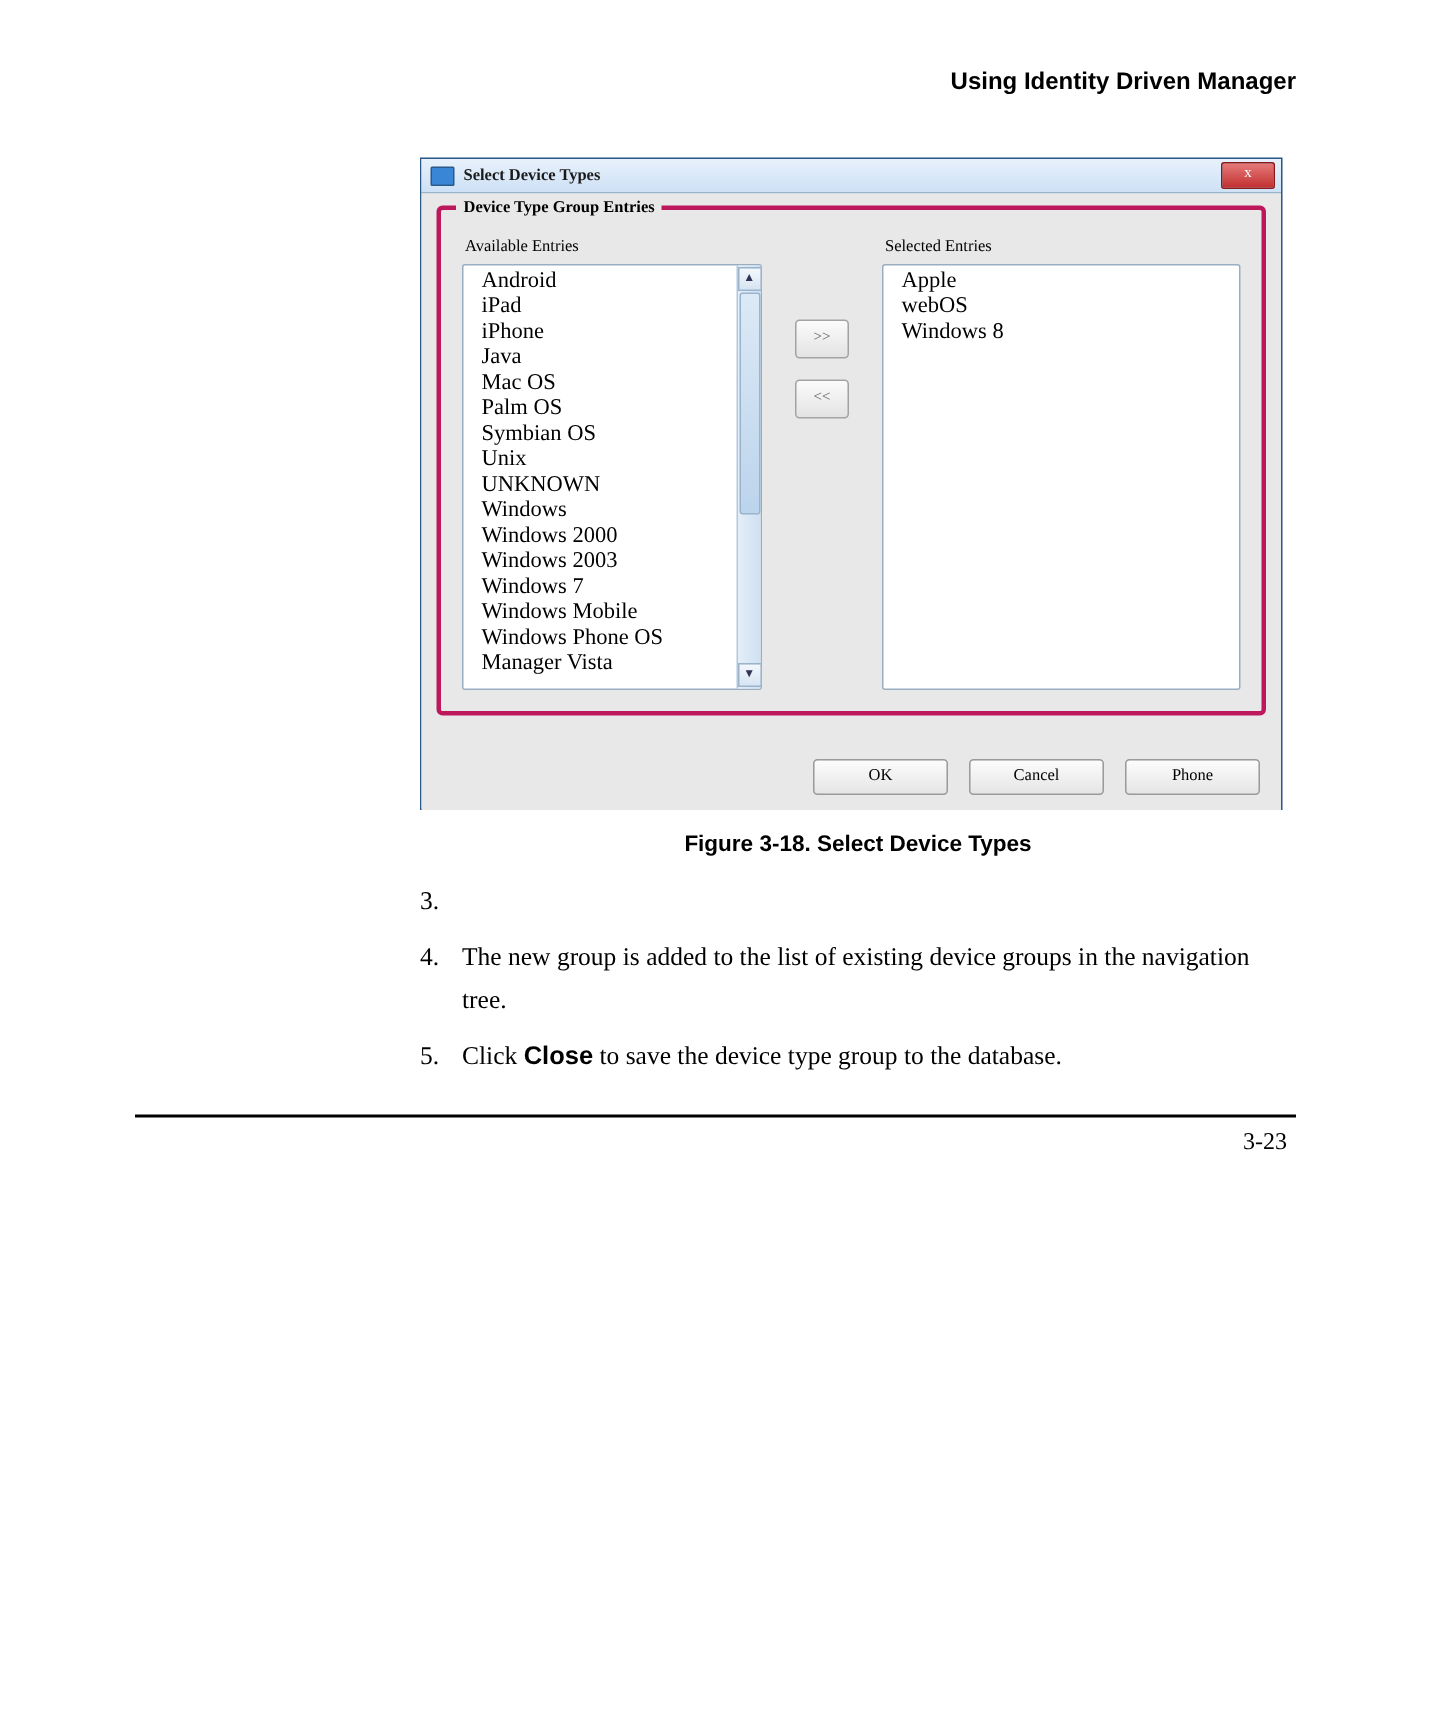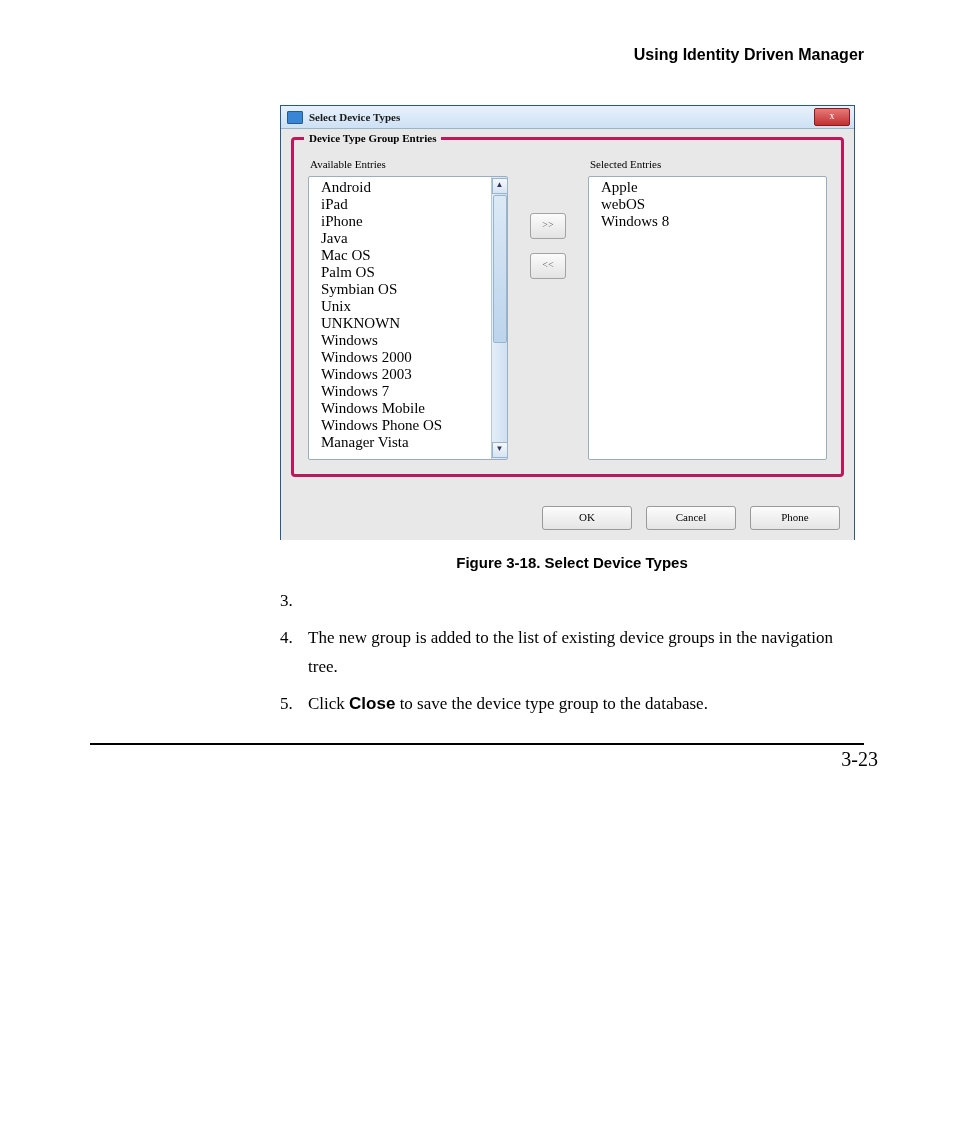--- a/index.html
+++ b/index.html
@@ -237,23 +237,23 @@
 
   .footer-rule {
     position: absolute;
     left: 90px;
     right: 90px;
     bottom: 66px;
     border-top: 2px solid #000;
   }
   .page-num {
     position: absolute;
-    right: 76px;
+    right: 96px;
     bottom: 40px;
-    font-size: 20px;
+    font-size: 16px;
   }
 </style>
 </head>
 <body>
 
 <div class="page">
 
   <div class="header">
     <div class="h1">Using Identity Driven Manager</div>
   </div>

